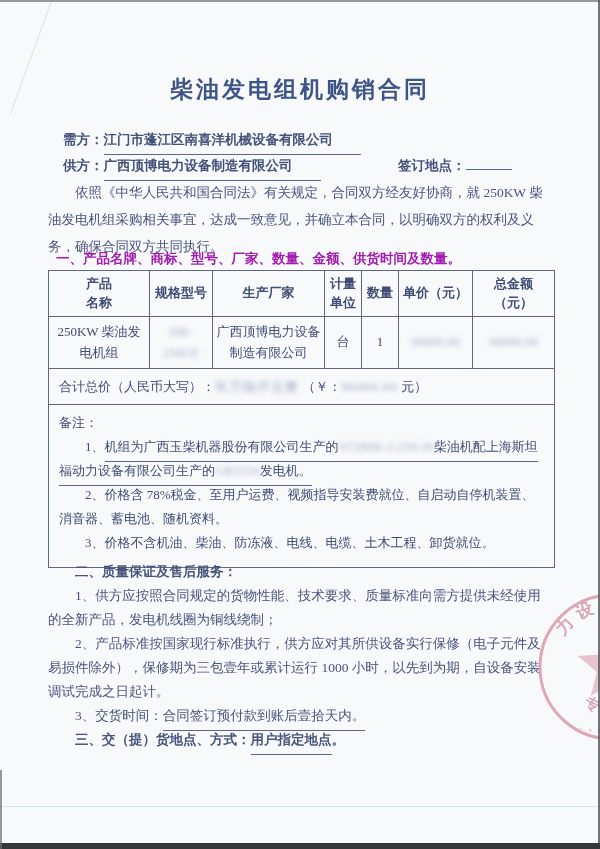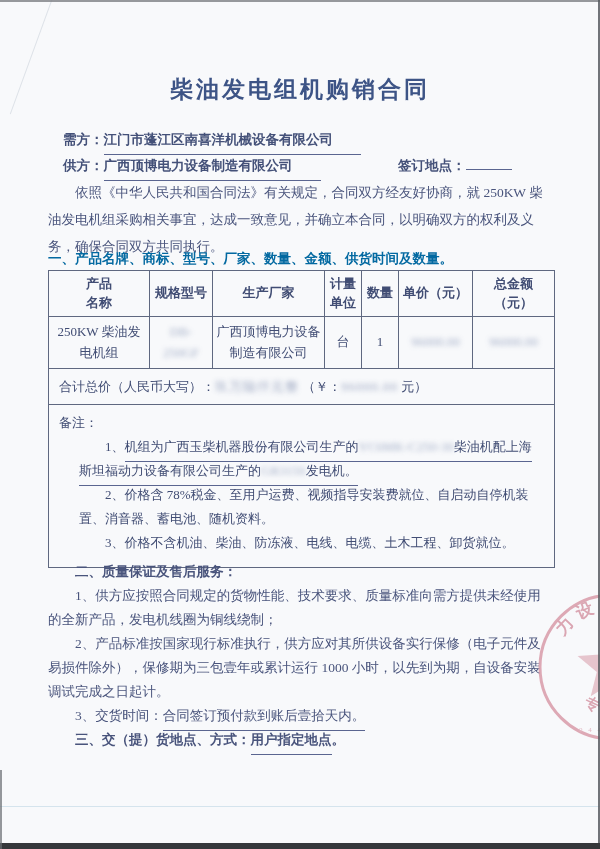--- a/index.html
+++ b/index.html
@@ -25,32 +25,32 @@
   .content { position:absolute; left:48px; top:0; width:506px; font-size:13.5px; }
 
   .parties { position:absolute; left:15px; top:127px; width:490px; font-weight:bold; color:#445179; }
   .party-row { position:relative; height:26px; line-height:26px; white-space:nowrap; }
   .ul  { border-bottom:1.5px solid #5a6590; padding-bottom:7px; }
   .ul-pad { padding-right:28px; }
   .sign-place { position:absolute; left:335px; top:0; }
   .blank { display:inline-block; width:46px; border-bottom:1.5px solid #5a6590; height:16px; vertical-align:baseline; }
 
   .intro { position:absolute; left:0; top:179px; width:506px; line-height:27px; text-indent:2em; color:#49547c; }
-  .sec1  { position:absolute; left:0; top:250px; width:506px; font-weight:bold; color:#0369a1; }
+  .sec1  { position:absolute; left:8px; top:250px; width:506px; font-weight:bold; color:#a21caf; }
 
   table.goods {
     position:absolute; left:0; top:270px; width:506px;
     border-collapse:collapse; table-layout:fixed; color:#414d74; font-size:13px;
   }
   table.goods th, table.goods td { border:1.6px solid #5f6880; text-align:center; vertical-align:middle; padding:2px 2px; }
   table.goods th { font-weight:bold; white-space:pre-line; line-height:1.45; height:46px; }
   table.goods td.datacell { height:52px; line-height:1.6; }
   td.totalcell { height:36px; text-align:left !important; padding-left:10px !important; }
   td.notescell { text-align:left !important; vertical-align:top !important; padding:6px 10px 12px !important; line-height:24px; }
-  .note-item { text-indent:2em;margin-left:20px; }
+  .note-item { text-indent:2em; }
   .notes-label { margin-bottom:0; }
 
   .redact { filter:blur(2.6px); color:#8e9ab8; opacity:.9; letter-spacing:1px; }
   .redact-sm { filter:blur(2.4px); color:#93a0bd; opacity:.85; }
 
   .after { position:absolute; left:0; top:560px; width:506px; line-height:24px; color:#49547c; }
   .p-ind { text-indent:2em; }
   .sec-h { font-weight:bold; }
 
   

